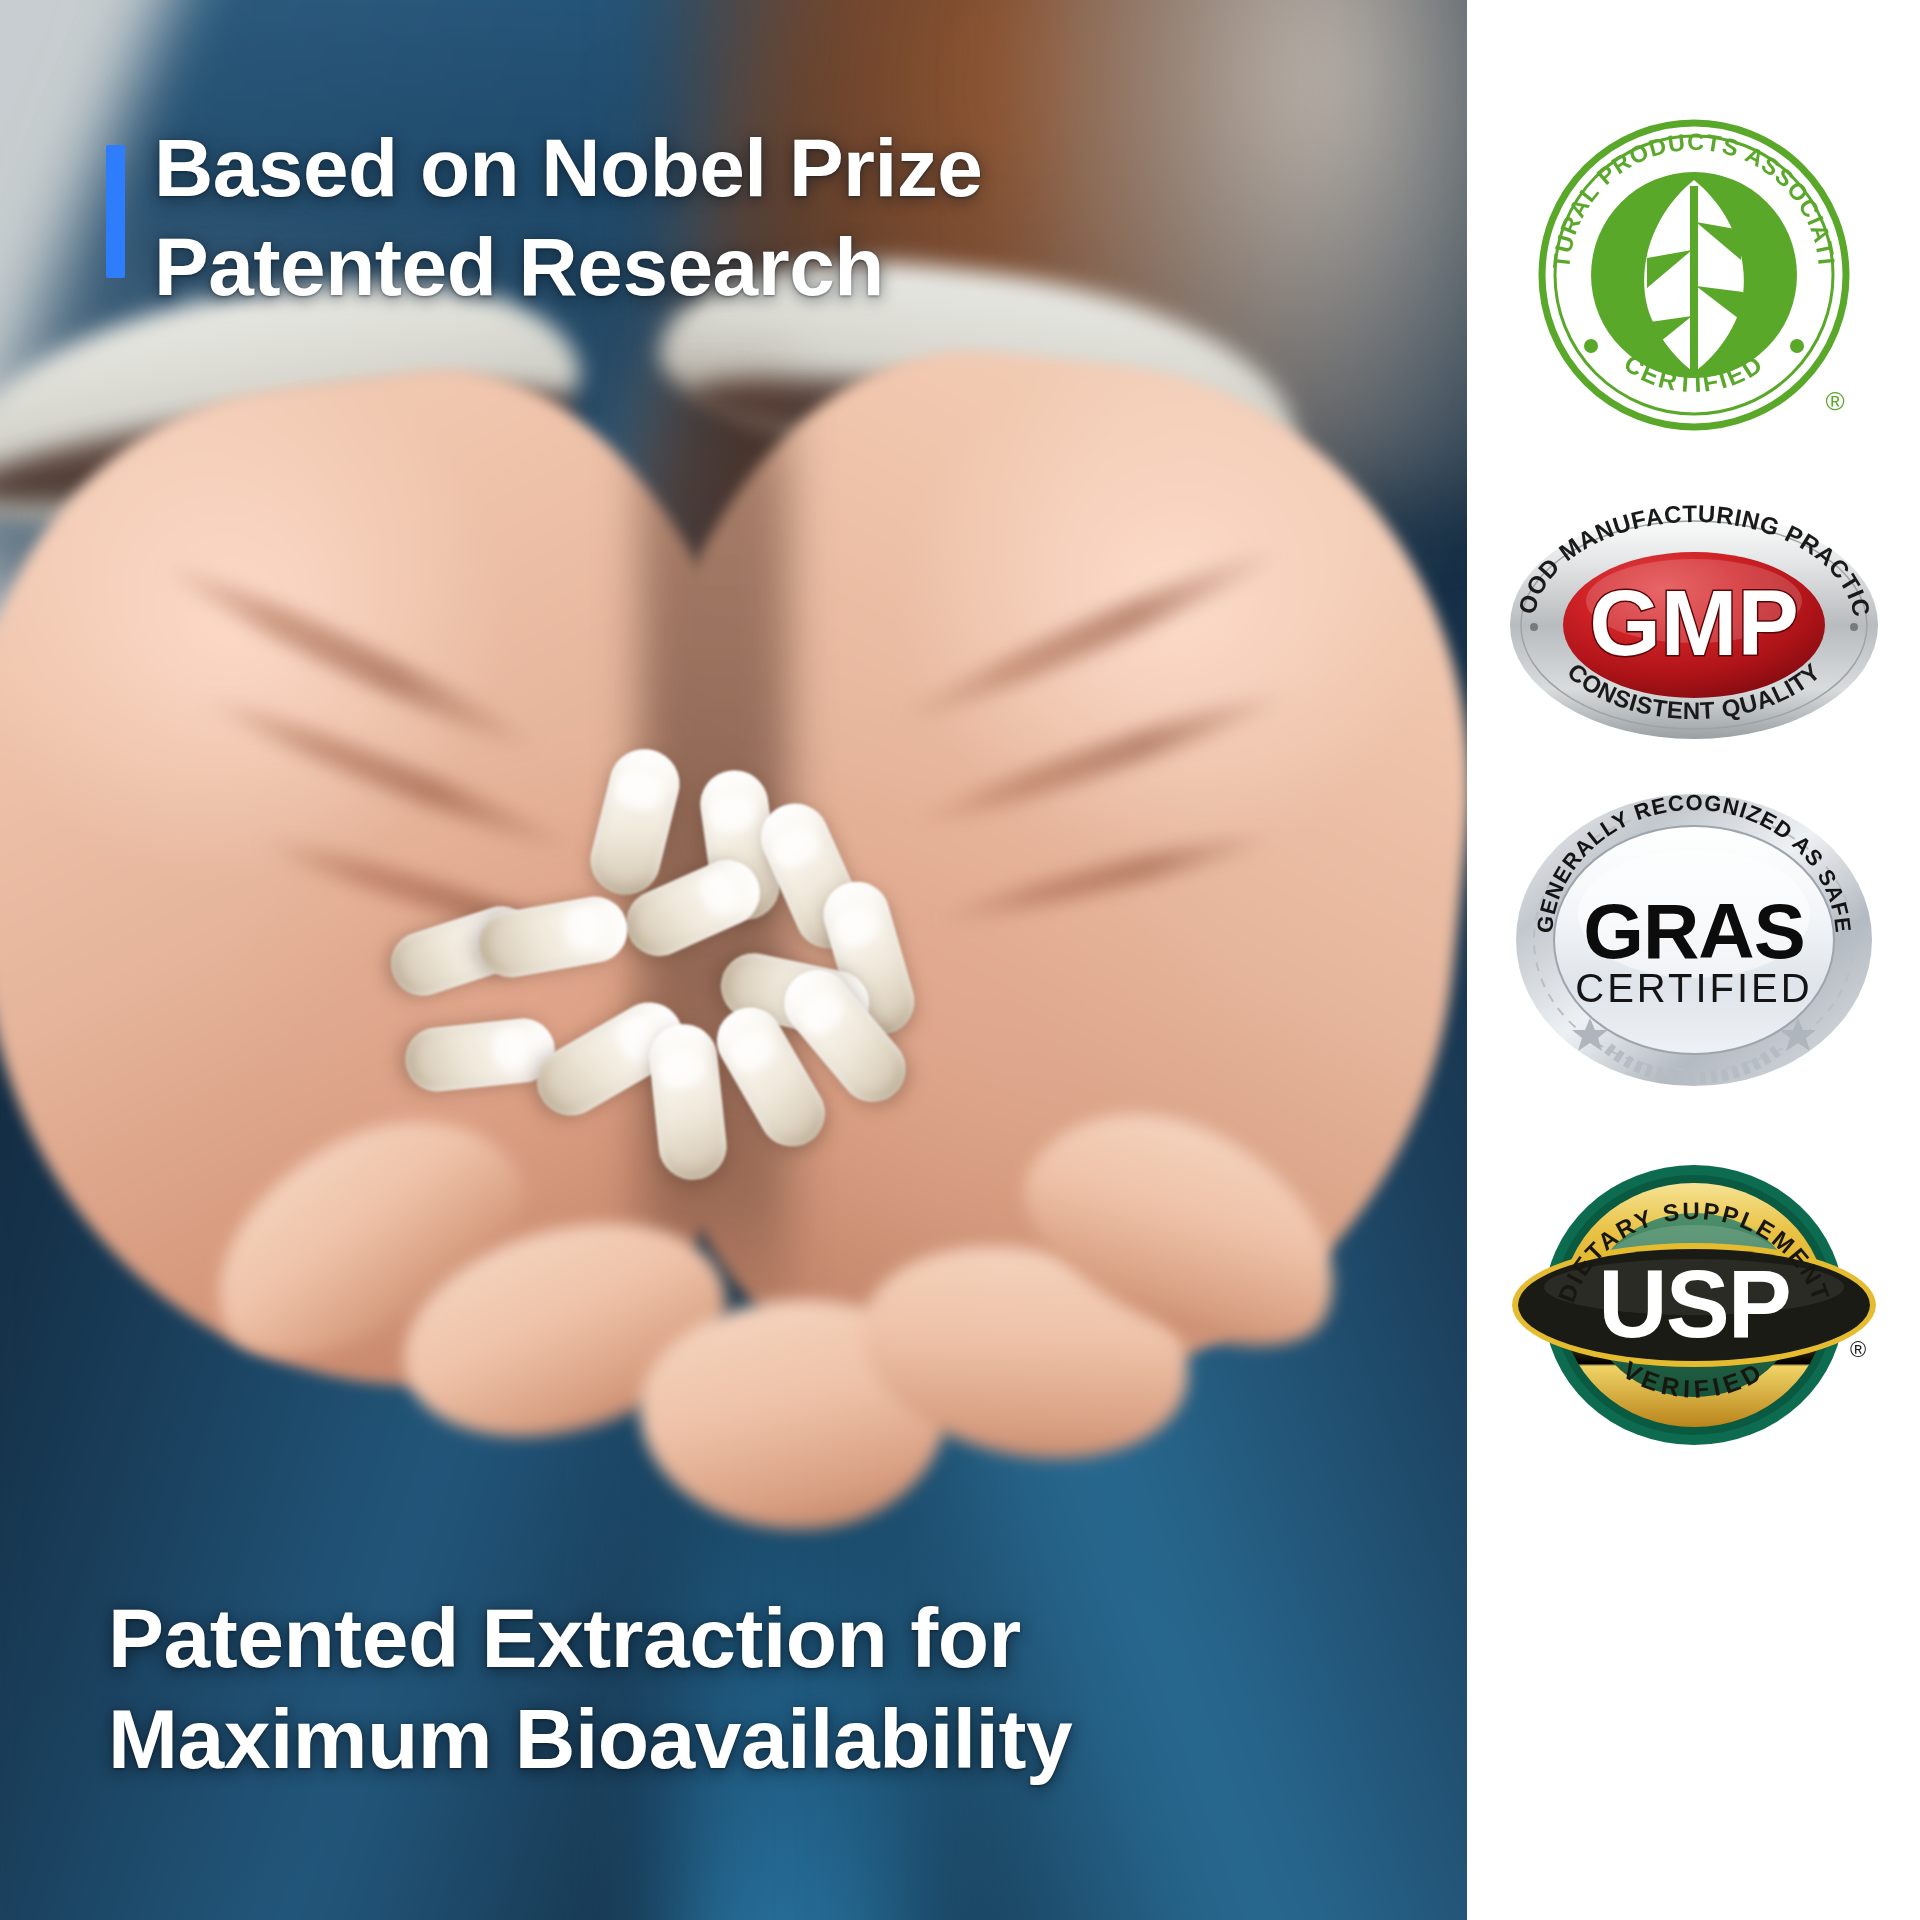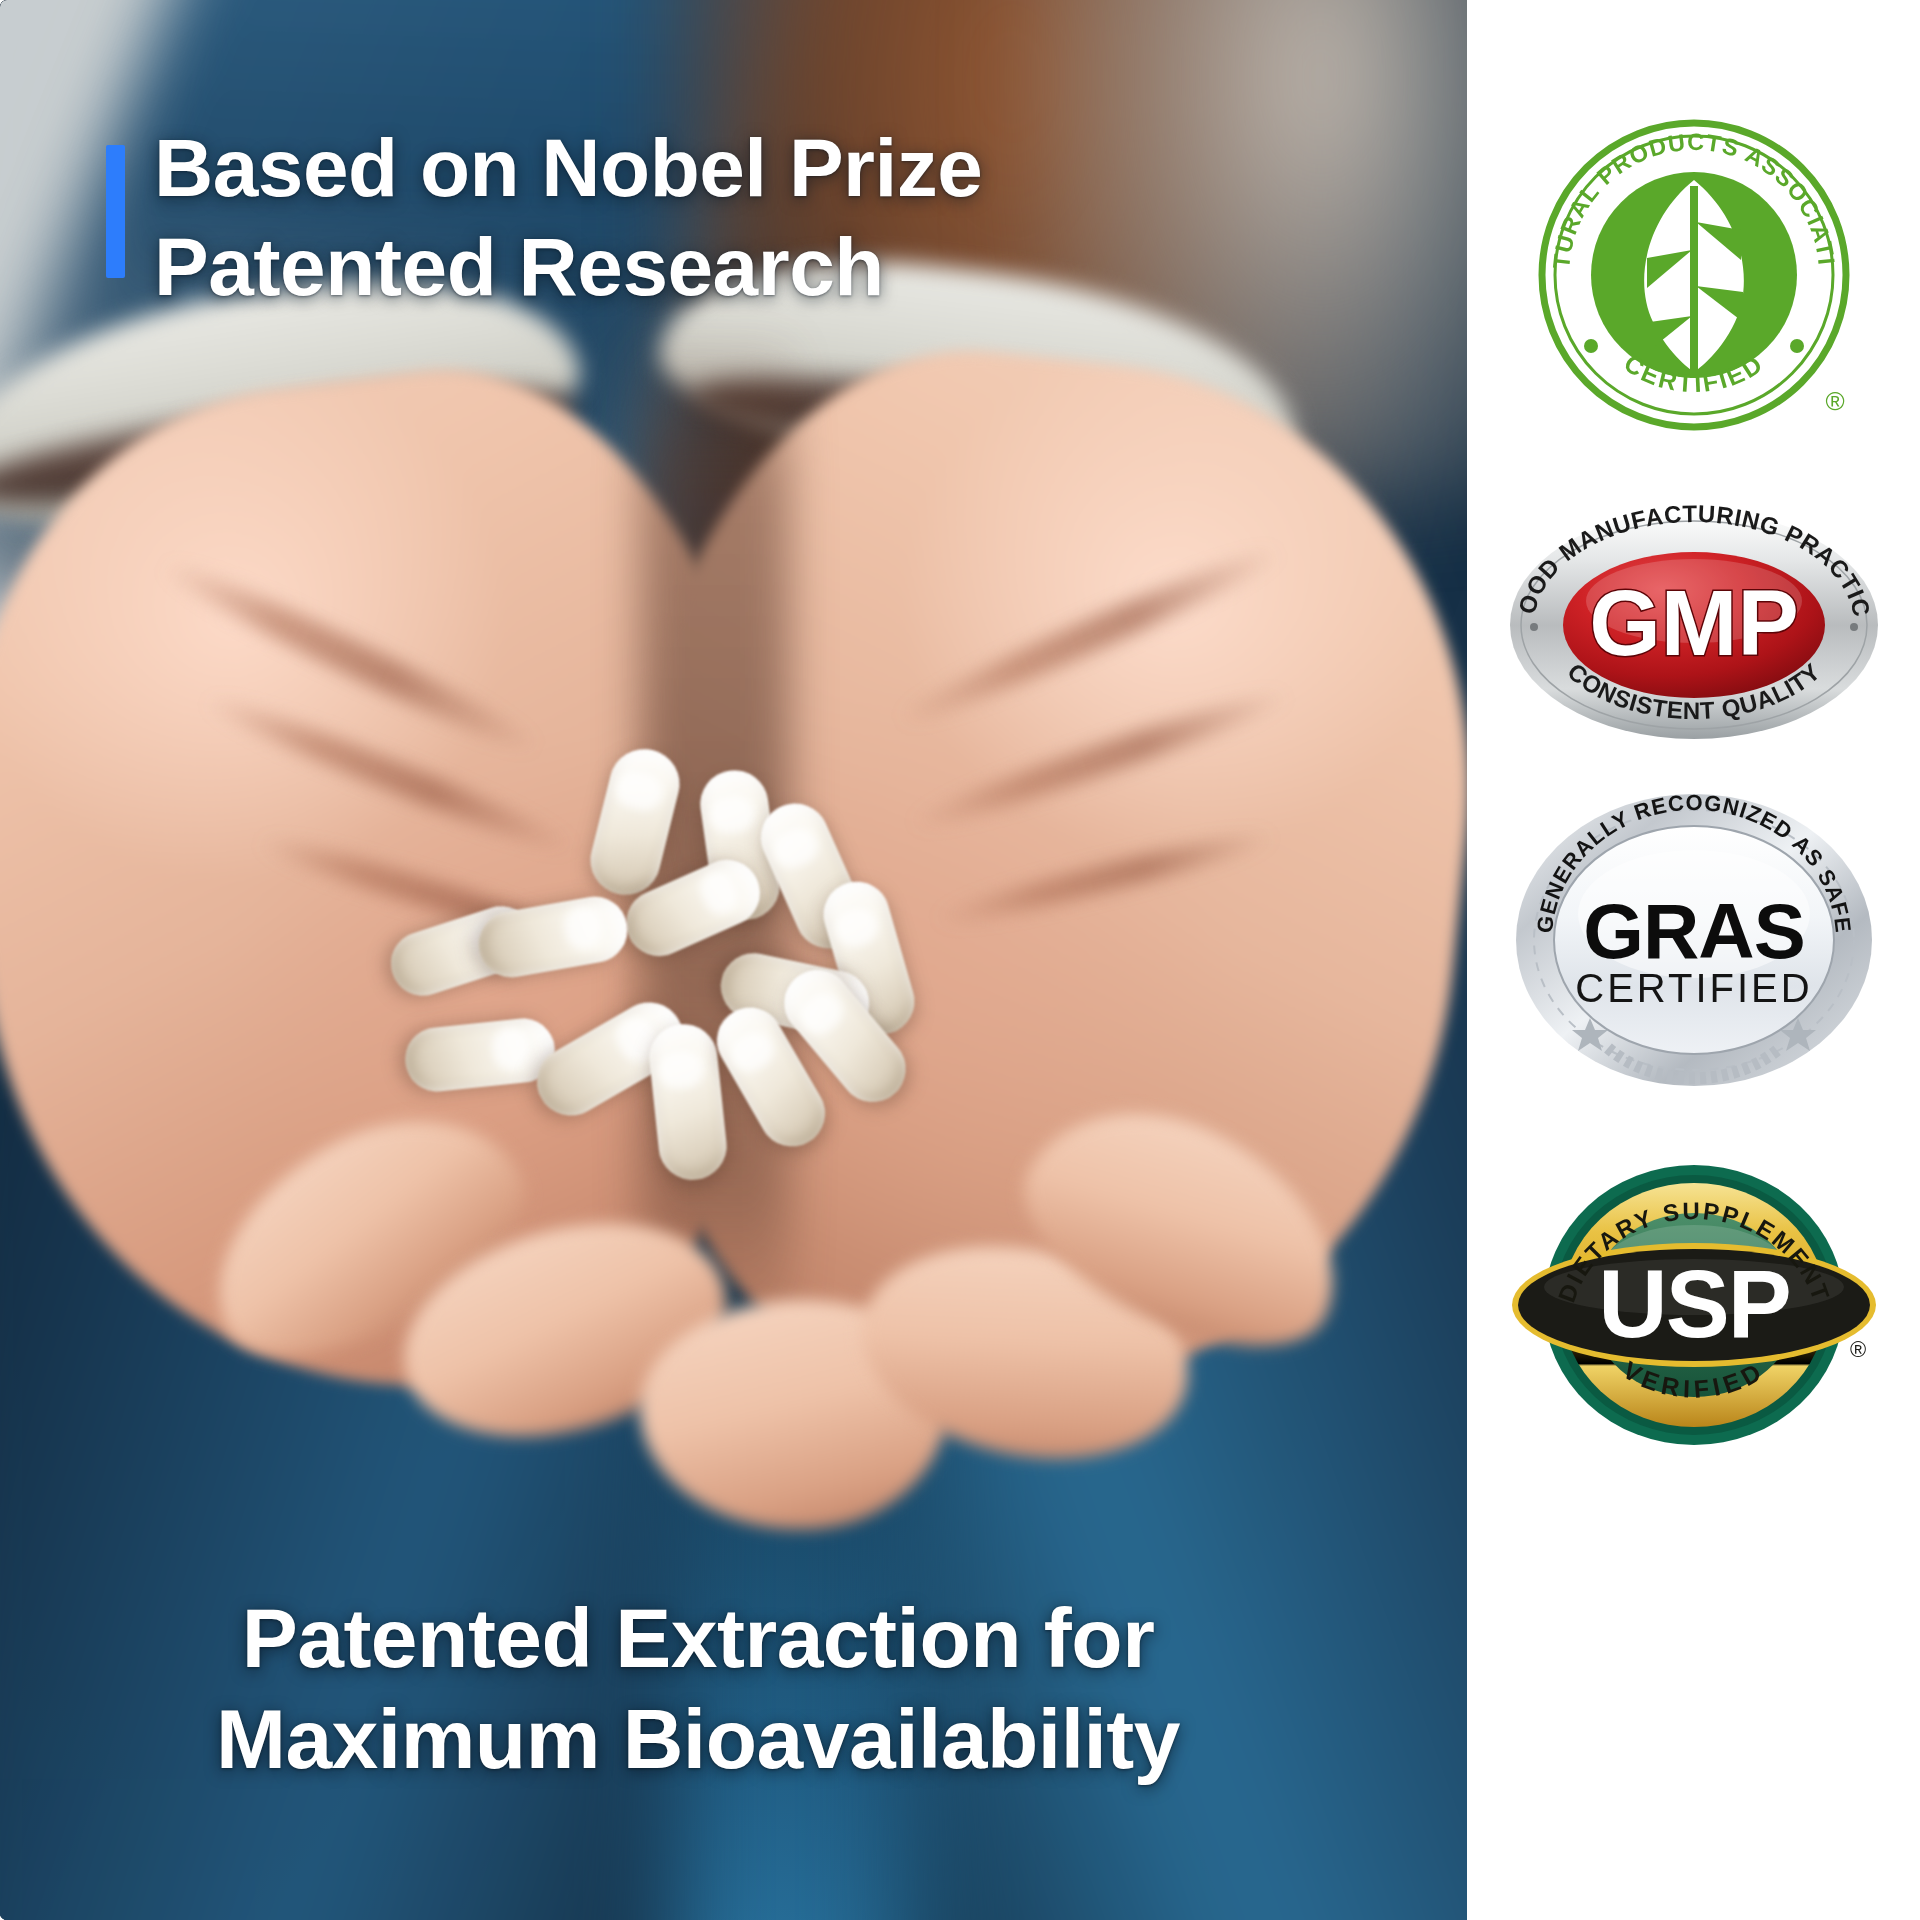--- a/index.html
+++ b/index.html
@@ -3,21 +3,20 @@
 <meta charset="utf-8">
 <style>
   html,body{margin:0;padding:0;background:#fff;}
   body{font-family:"Liberation Sans",sans-serif;}
 
   #stage{
     position:relative;
     width:1920px;height:1920px;
     overflow:hidden;
     background:#ffffff;
-    border-radius:7px;
   }
 
   
   #photo{
     position:absolute;left:0;top:0;width:1467px;height:1920px;
     overflow:hidden;
     background:#1d3347;
   }
   
   .bg-base{
@@ -136,21 +135,20 @@
     font-size:82px;line-height:99px;font-weight:700;
     letter-spacing:-0.5px;
     text-shadow:0 3px 16px rgba(6,18,30,.55), 0 1px 3px rgba(6,18,30,.5);
   }
   .head-bottom{
     position:absolute;left:108px;top:1588px;width:1180px;
     color:#ffffff;
     font-size:84px;line-height:101px;font-weight:700;
     letter-spacing:-0.5px;
     text-shadow:0 3px 16px rgba(5,14,24,.6), 0 1px 3px rgba(5,14,24,.55);
-    text-align:center;
   }
   .head-top .l,.head-bottom .l{display:block;white-space:nowrap;}
 
   
   #badges{
     position:absolute;left:1467px;top:0;width:453px;height:1920px;
     background:#ffffff;
   }
   .badge{
     position:absolute;left:0;width:453px;

